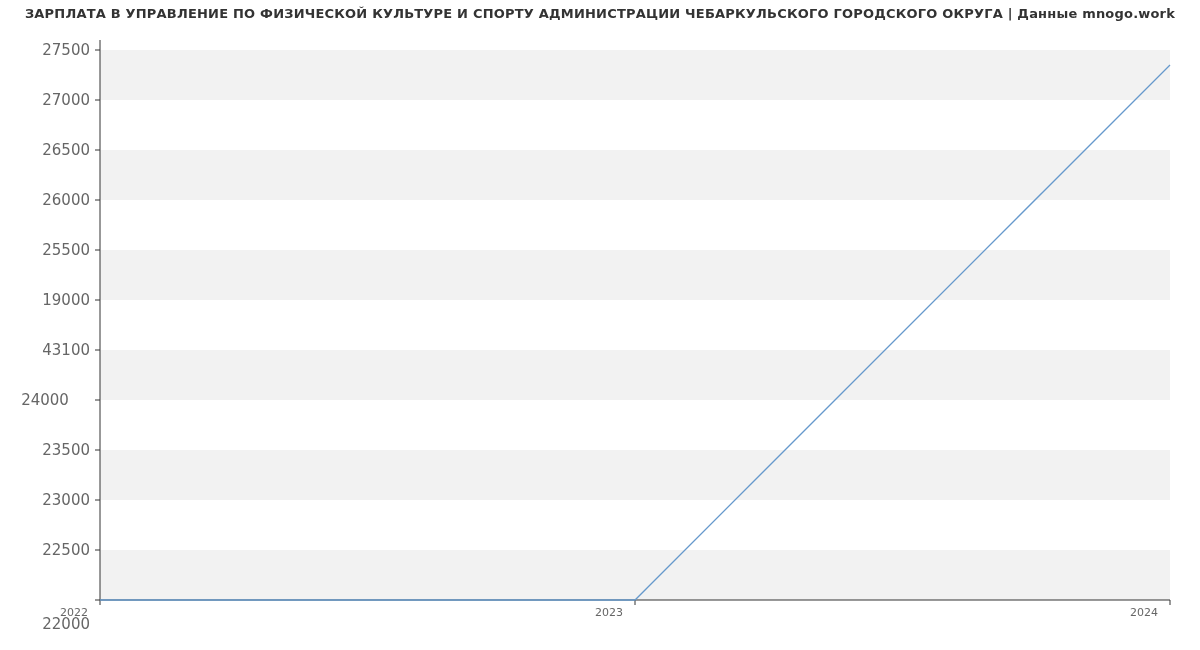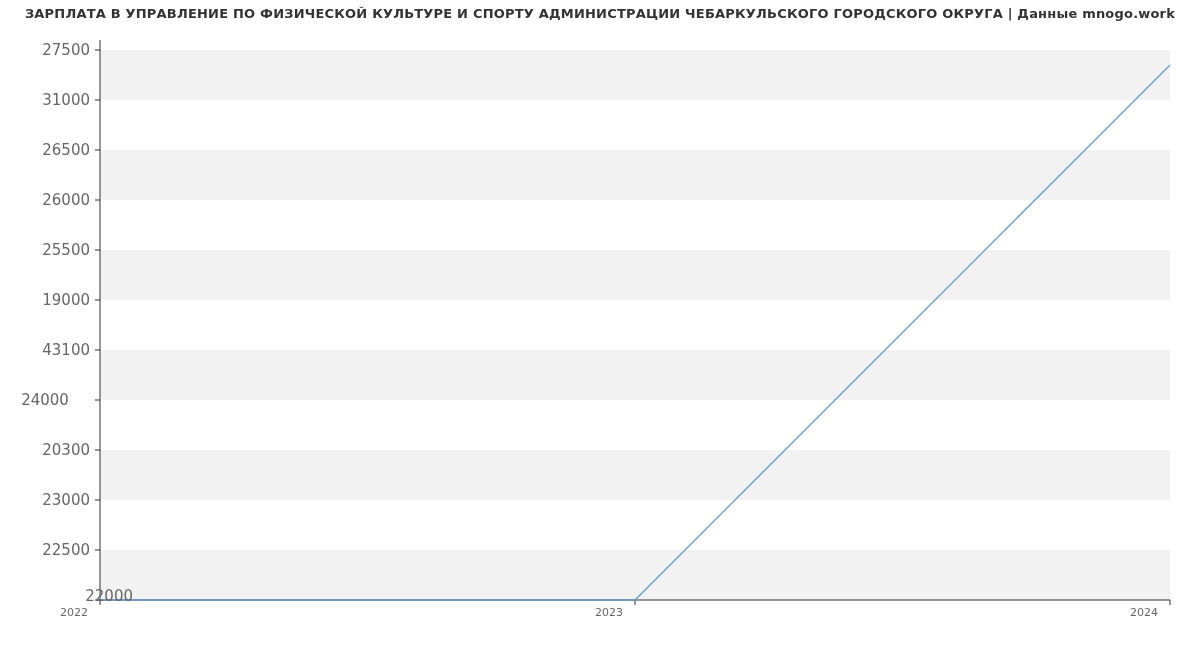--- a/index.html
+++ b/index.html
@@ -84,31 +84,31 @@
         <line x1="-5" y1="60" x2="0" y2="60" stroke="#333333" stroke-width="1"></line>
         <line x1="-5" y1="10" x2="0" y2="10" stroke="#333333" stroke-width="1"></line>
         <line x1="0" y1="560" x2="0" y2="565" stroke="#333333" stroke-width="1"></line>
         <line x1="535" y1="560" x2="535" y2="565" stroke="#333333" stroke-width="1"></line>
         <line x1="1070" y1="560" x2="1070" y2="565" stroke="#333333" stroke-width="1"></line>
         <path d="M0 560 L535 560 L1070 25 " fill="none" stroke="#6699cc" stroke-width="1.3"></path>
       </svg>
   </div>
 
   <div id="yticks">
-      <div class="ytick" style="top: 596px; margin-left: 43px;">22000</div>
+      <div class="ytick" style="top: 624px;">22000</div>
       <div class="ytick" style="top: 550px;">22500</div>
       <div class="ytick" style="top: 500px;">23000</div>
-      <div class="ytick" style="top: 450px;">20300</div>
+      <div class="ytick" style="top: 450px;">23500</div>
       <div class="ytick" style="top: 400px; text-align: center;">24000</div>
       <div class="ytick" style="top: 350px;">43100</div>
       <div class="ytick" style="top: 300px;">19000</div>
       <div class="ytick" style="top: 250px;">25500</div>
       <div class="ytick" style="top: 200px;">26000</div>
       <div class="ytick" style="top: 150px;">26500</div>
-      <div class="ytick" style="top: 100px;">31000</div>
+      <div class="ytick" style="top: 100px;">27000</div>
       <div class="ytick" style="top: 50px;">27500</div>
     </div>
   <div id="xticks">
       <div class="xtick" style="left: 100px;">2022</div>
       <div class="xtick" style="left: 635px;">2023</div>
       <div class="xtick" style="left: 1170px;">2024</div>
     </div>
 </div>
 
 </body></html>

